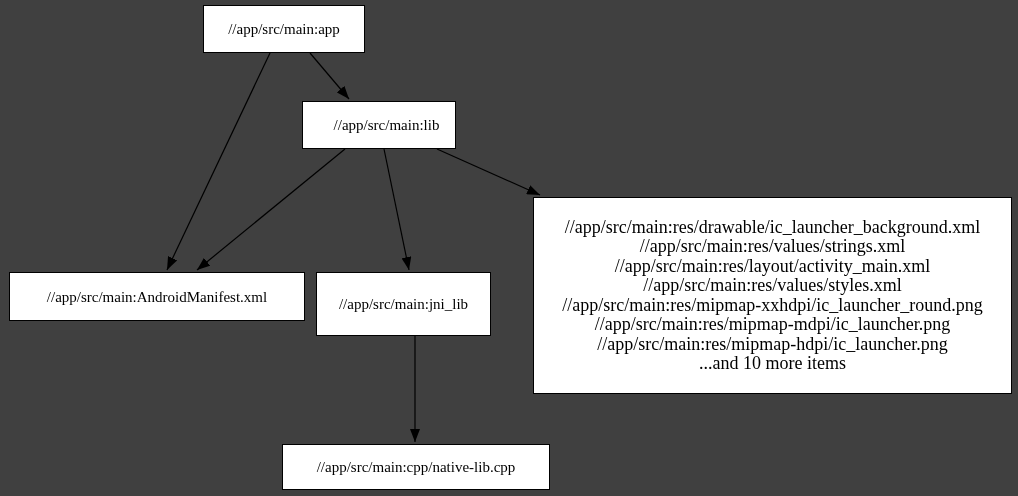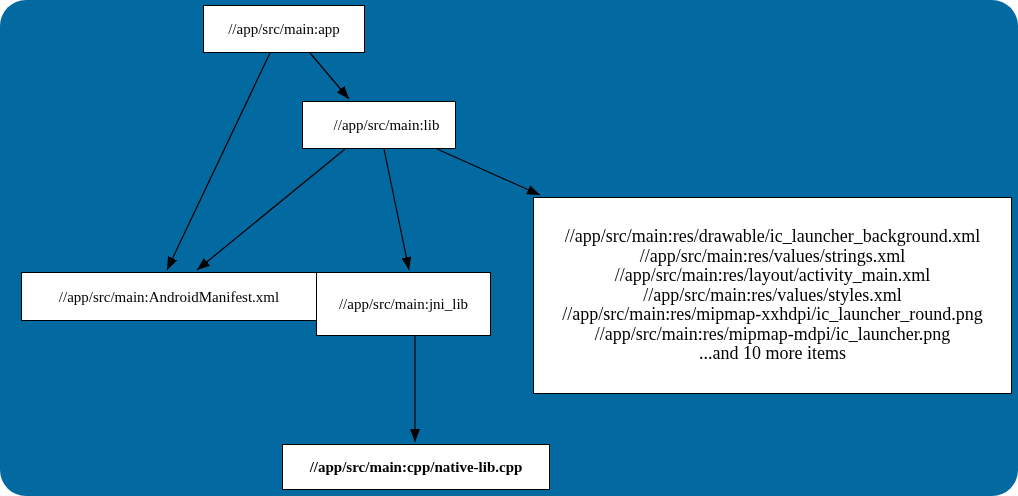--- a/index.html
+++ b/index.html
@@ -4,25 +4,24 @@
 <style>
   html, body {
     margin: 0;
     padding: 0;
     background: #ffffff;
   }
   #canvas {
     position: relative;
     width: 1018px;
     height: 496px;
-    background: #0369a1;
+    background: #404040;
     font-family: "Liberation Serif", "DejaVu Serif", serif;
     color: #000000;
     overflow: hidden;
-    border-radius: 26px;
   }
   #edges {
     position: absolute;
     left: 0;
     top: 0;
     width: 1018px;
     height: 496px;
   }
   .node {
     position: absolute;
@@ -66,29 +65,30 @@
     <line class="edge" x1="345" y1="149" x2="197" y2="270" marker-end="url(#arrow)"></line>
     <line class="edge" x1="384" y1="149" x2="409" y2="270" marker-end="url(#arrow)"></line>
     <line class="edge" x1="437" y1="149" x2="540" y2="195" marker-end="url(#arrow)"></line>
     <line class="edge" x1="415" y1="320" x2="415" y2="442" marker-end="url(#arrow)"></line>
   </svg>
 
   <div class="node" style="left:203px; top:5px; width:162px; height:48px;">//app/src/main:app</div>
 
   <div class="node" style="left:302px; top:101px; width:154px; height:48px;padding-left:15px;">//app/src/main:lib</div>
 
-  <div class="node" style="left:21px; top:272px; width:296px; height:49px;">//app/src/main:AndroidManifest.xml</div>
+  <div class="node" style="left:9px; top:272px; width:296px; height:49px;">//app/src/main:AndroidManifest.xml</div>
 
   <div class="node" style="left:316px; top:272px; width:175px; height:64px;">//app/src/main:jni_lib</div>
 
   <div class="node multiline" style="left:533px; top:197px; width:479px; height:197px;">
     <span>//app/src/main:res/drawable/ic_launcher_background.xml</span>
     <span>//app/src/main:res/values/strings.xml</span>
     <span>//app/src/main:res/layout/activity_main.xml</span>
     <span>//app/src/main:res/values/styles.xml</span>
     <span>//app/src/main:res/mipmap-xxhdpi/ic_launcher_round.png</span>
     <span>//app/src/main:res/mipmap-mdpi/ic_launcher.png</span>
+    <span>//app/src/main:res/mipmap-hdpi/ic_launcher.png</span>
     <span>...and 10 more items</span>
   </div>
 
-  <div class="node" style="left:282px; top:444px; width:268px; height:46px;font-weight:bold;">//app/src/main:cpp/native-lib.cpp</div>
+  <div class="node" style="left:282px; top:444px; width:268px; height:46px;">//app/src/main:cpp/native-lib.cpp</div>
 
 </div>
 
 </body></html>

